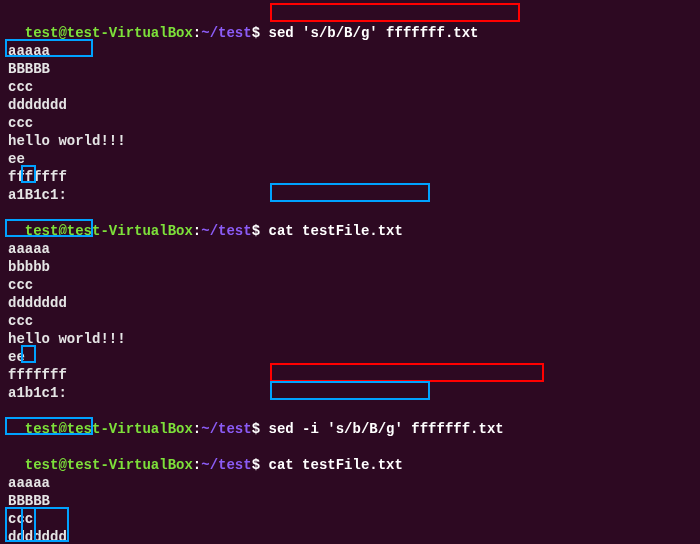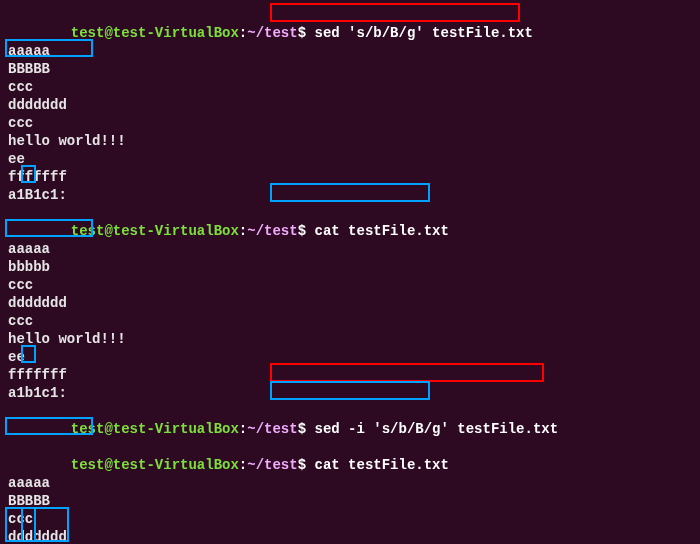--- a/index.html
+++ b/index.html
@@ -9,42 +9,42 @@
     font-size: 14px;
     font-weight: bold;
     color: #ffffff;
     padding: 6px 8px;
     line-height: 18px;
     width: 700px;
     height: 544px;
     overflow: hidden;
   }
   .line { white-space: pre; position: relative; }
-  .user { color: #7de03a; margin-left: 46px; }
+  .user { color: #7de03a; }
   .colon { color: #ffffff; }
-  .path { color: #f0abfc; }
+  .path { color: #8b5cf6; }
   .dollar { color: #ffffff; }
   .cmd { color: #ffffff; }
   .out { color: #e5e5e5; }
   .box-red {
     position: absolute;
     border: 2px solid #ff0000;
     pointer-events: none;
   }
   .box-blue {
     position: absolute;
     border: 2px solid #00a2ff;
     pointer-events: none;
   }
 </style>
 </head>
 <body>
 
 <div class="line">
-  <span class="user">test@test-VirtualBox</span><span class="colon">:</span><span class="path">~/test</span><span class="dollar">$</span> <span class="cmd">sed 's/b/B/g' testFile.txt</span>
+  <span class="user">test@test-VirtualBox</span><span class="colon">:</span><span class="path">~/test</span><span class="dollar">$</span> <span class="cmd">sed 's/b/B/g' fffffff.txt</span>
 </div>
 
 <div class="line out">aaaaa</div>
 <div class="line out">BBBBB</div>
 <div class="line out">ccc</div>
 <div class="line out">ddddddd</div>
 <div class="line out">ccc</div>
 <div class="line out">hello world!!!</div>
 <div class="line out">ee</div>
 <div class="line out">fffffff</div>
@@ -58,21 +58,21 @@
 <div class="line out">bbbbb</div>
 <div class="line out">ccc</div>
 <div class="line out">ddddddd</div>
 <div class="line out">ccc</div>
 <div class="line out">hello world!!!</div>
 <div class="line out">ee</div>
 <div class="line out">fffffff</div>
 <div class="line out">a1b1c1:</div>
 
 <div class="line">
-  <span class="user">test@test-VirtualBox</span><span class="colon">:</span><span class="path">~/test</span><span class="dollar">$</span> <span class="cmd">sed -i 's/b/B/g' testFile.txt</span>
+  <span class="user">test@test-VirtualBox</span><span class="colon">:</span><span class="path">~/test</span><span class="dollar">$</span> <span class="cmd">sed -i 's/b/B/g' fffffff.txt</span>
 </div>
 
 <div class="line">
   <span class="user">test@test-VirtualBox</span><span class="colon">:</span><span class="path">~/test</span><span class="dollar">$</span> <span class="cmd">cat testFile.txt</span>
 </div>
 
 <div class="line out">aaaaa</div>
 <div class="line out">BBBBB</div>
 <div class="line out">ccc</div>
 <div class="line out">ddddddd</div>

